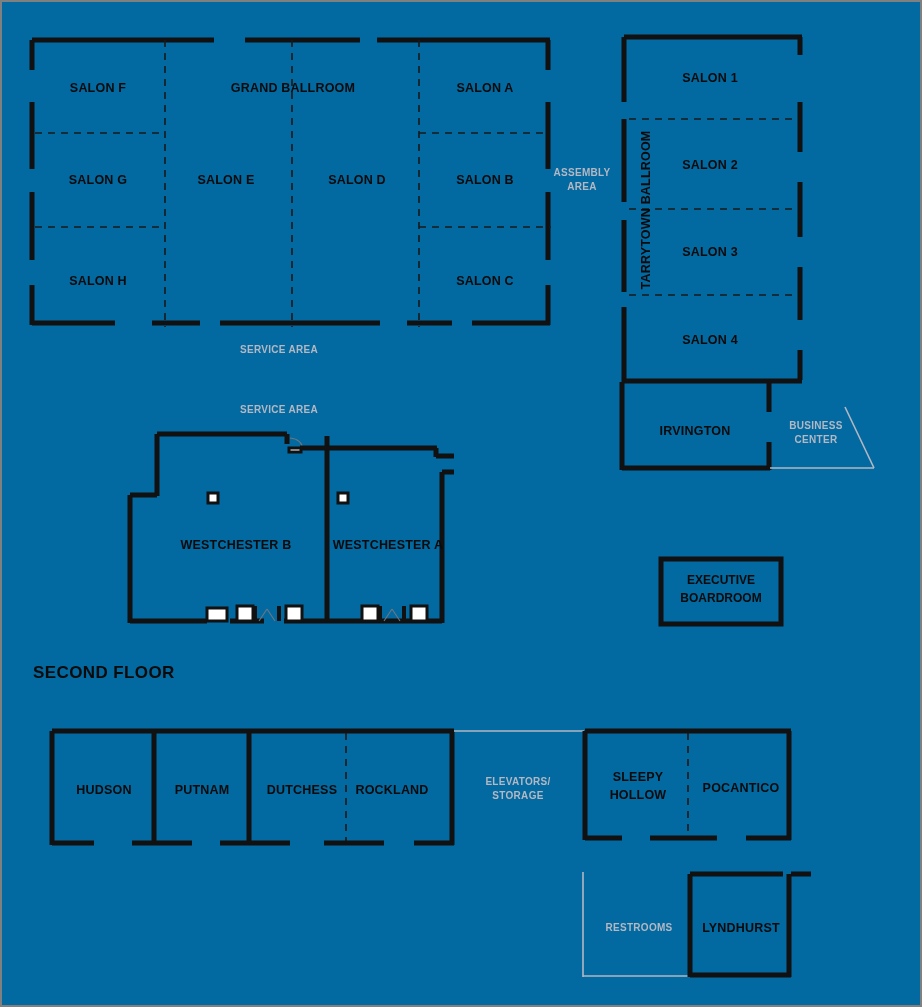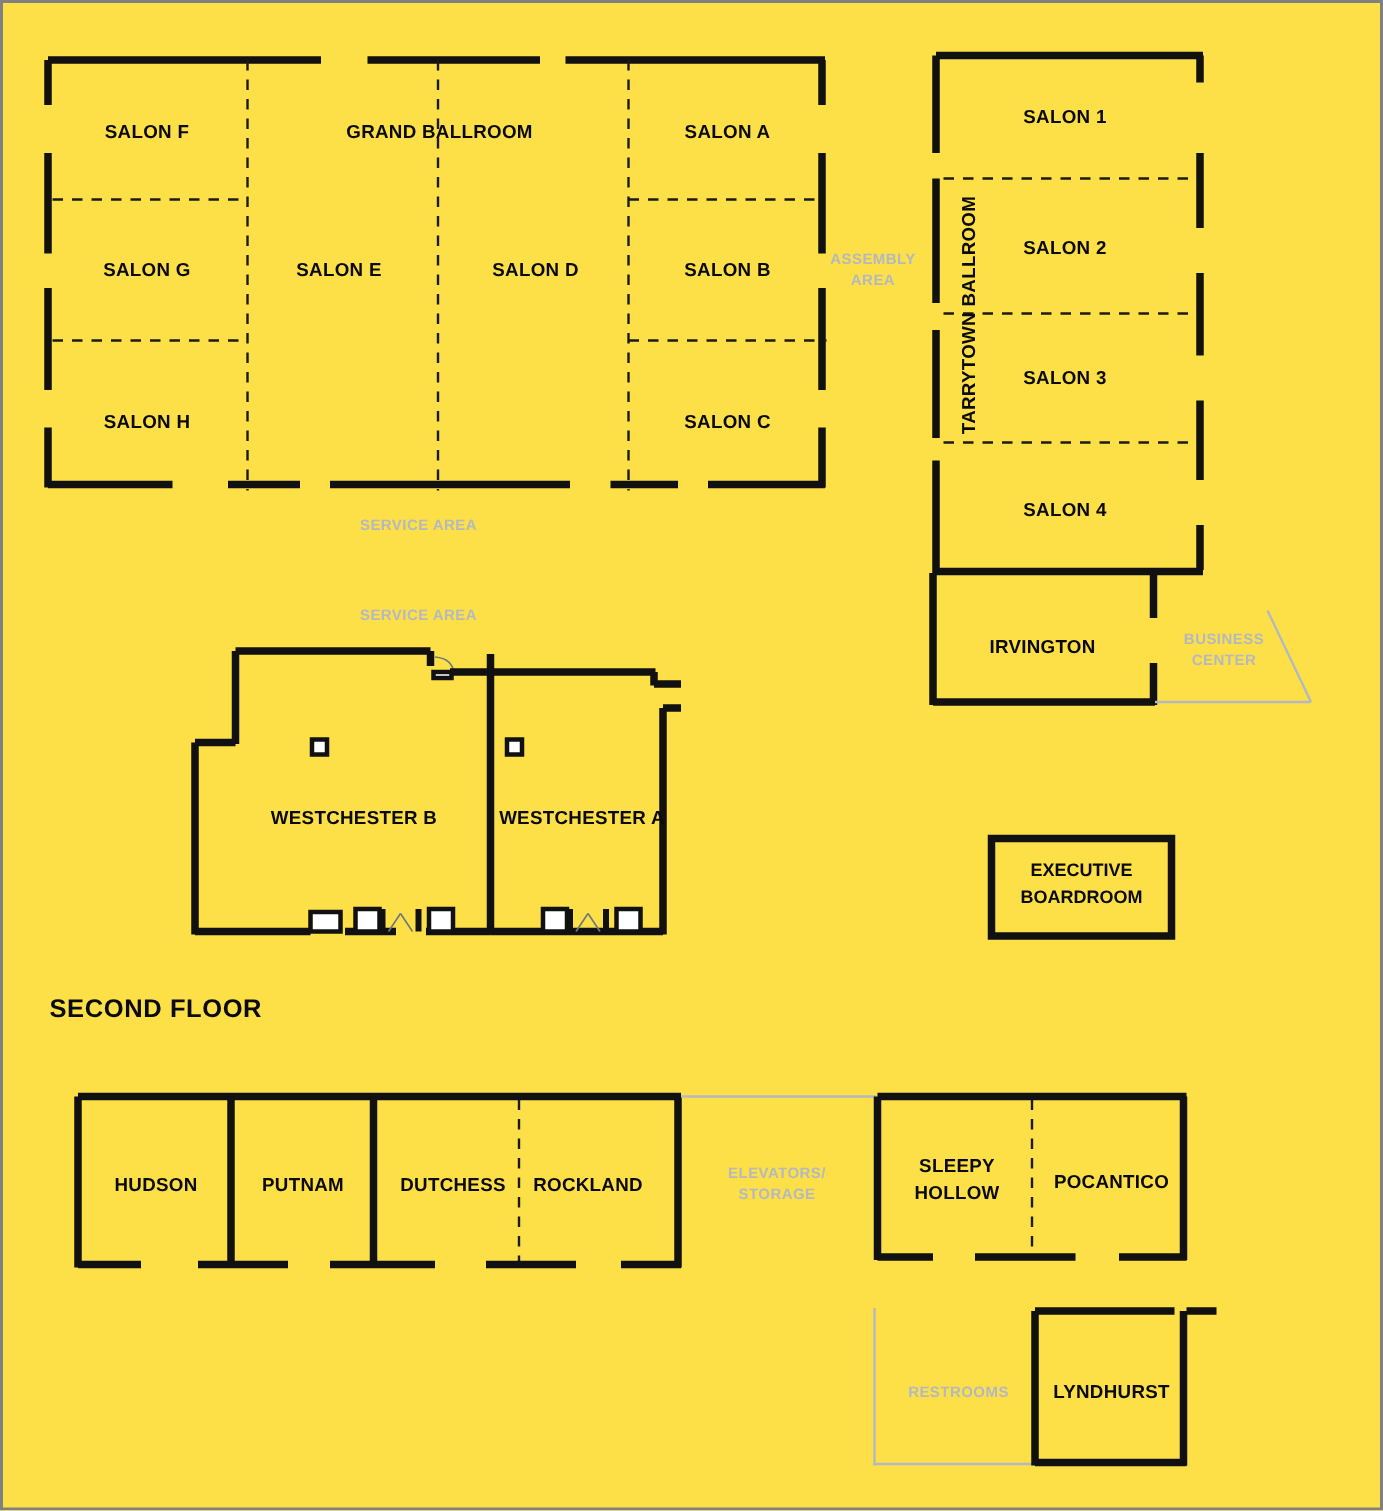--- a/index.html
+++ b/index.html
@@ -9,21 +9,21 @@
     background:#ffffff;
     font-family:"Liberation Sans", sans-serif;
     overflow:hidden;
     position:relative;
   }
   #plan-root{
     position:absolute;inset:0;
     width:922px;height:1007px;
     box-sizing:border-box;
     border:2px solid #808080;
-    background:#fde047;
+    background:#0369a1;
     text-align:center;
   }
   svg#floorplan{display:block;width:922px;height:1007px;}
   .rm-label{
     font-family:"Liberation Sans", sans-serif;
     font-weight:bold;
     font-size:12.5px;
     fill:#0a0a0a;
     text-anchor:middle;
     letter-spacing:.2px;

